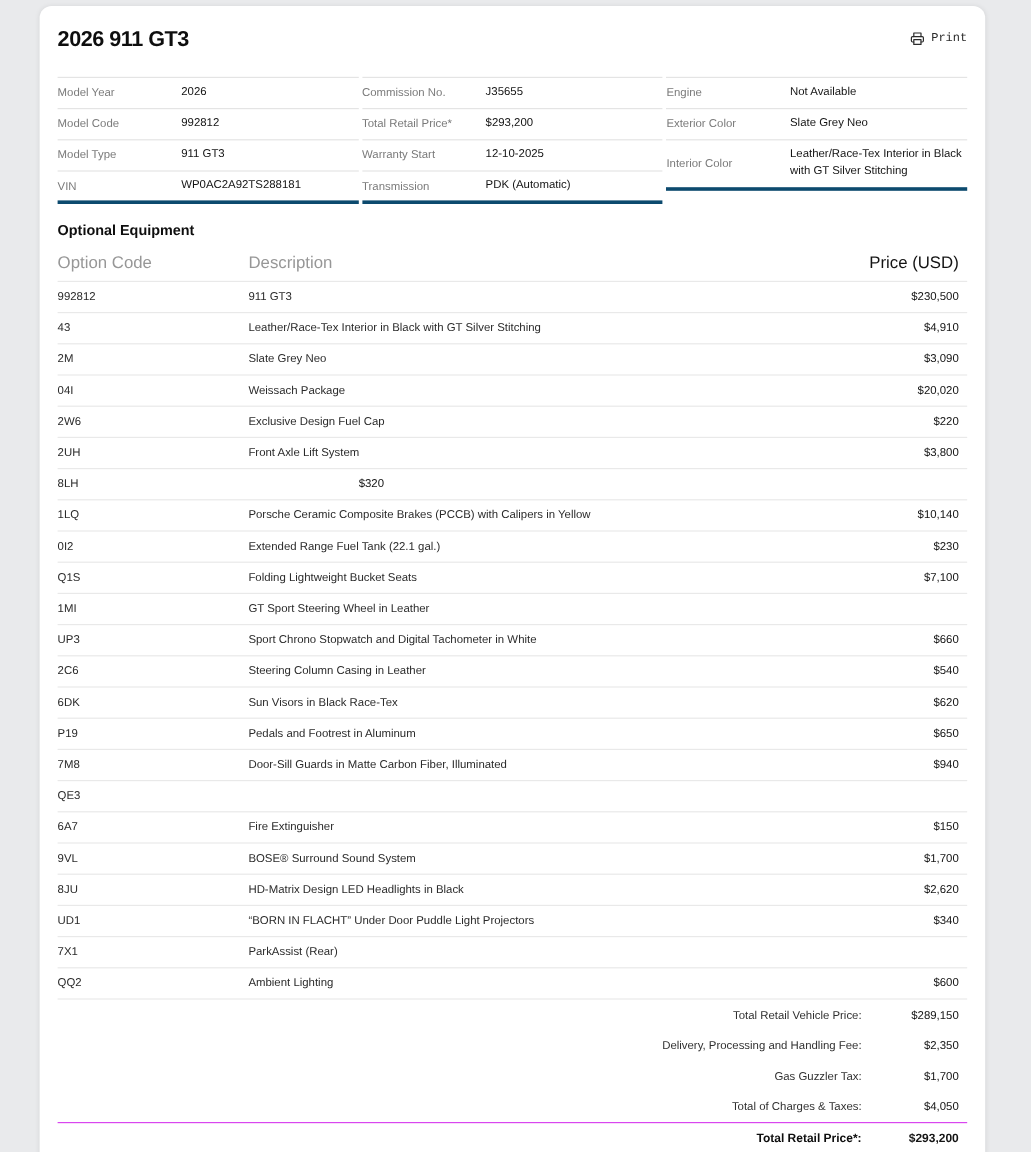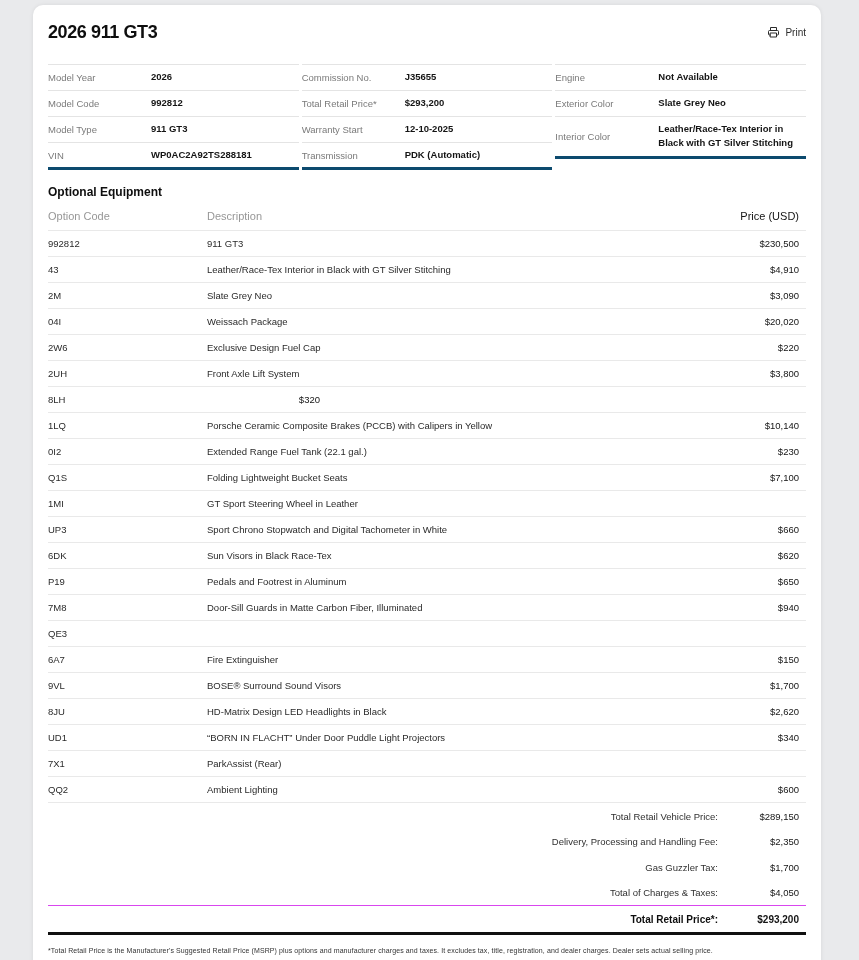--- a/index.html
+++ b/index.html
@@ -25,52 +25,52 @@
   .header-row {
     display: flex; justify-content: space-between; align-items: center;
     height: 28px; margin-bottom: 18px;
   }
   h1.page-title {
     margin: 0; font-size: 18px; font-weight: 800; letter-spacing: -0.4px; color: #0e0e0e;
   }
   .print-btn {
     display: flex; align-items: center; gap: 5px;
     background: none; border: none; padding: 0;
-    font-family: Liberation Sans, sans-serif;
+    font-family: Liberation Mono, monospace;
     font-size: 10px; color: #2b2b2b; cursor: pointer;
   }
   
   .info-grid {
     display: grid; grid-template-columns: 1fr 1fr 1fr; column-gap: 3px;
     align-items: start;
   }
   .info-item {
     display: flex; align-items: center;
     min-height: 26px;
     border-top: 1px solid #e4e4e4;
   }
   .info-item:last-child { border-bottom: 3px solid #0c4a6e; }
   .info-label {
     width: 103px; flex: none;
     font-size: 9.5px; color: #7a7a7a;
   }
   .info-value {
-    flex: 1; font-size: 9.5px; font-weight: bold; color: #141414;
+    flex: 1; font-size: 9.5px; font-weight: normal; color: #141414;
     padding: 5px 0; line-height: 1.5;
   }
   
   h2.section-heading {
     margin: 15px 0 8px 0;
     font-size: 12px; font-weight: 800; color: #0e0e0e;
   }
   .eq-header {
     display: flex; align-items: center;
     padding: 3px 0 8px 0;
     border-bottom: 1px solid #e9e9e9;
-    font-size: 11px; color: #979797;
+    font-size: 14px; color: #979797;
   }
   .eq-row {
     display: flex; align-items: center;
     height: 26px;
     border-bottom: 1px solid #e9e9e9;
     font-size: 9.5px; color: #2a2a2a;
   }
   .col-code  { width: 159px; flex: none; }
   .col-desc  { flex: 1; }
   .col-price { width: 120px; flex: none; text-align: right; padding-right: 7px; color: #141414; }
@@ -229,20 +229,25 @@
           <div class="col-code">1MI</div>
           <div class="col-desc">GT Sport Steering Wheel in Leather</div>
           <div class="col-price"></div>
         </div>
         <div class="eq-row">
           <div class="col-code">UP3</div>
           <div class="col-desc">Sport Chrono Stopwatch and Digital Tachometer in White</div>
           <div class="col-price">$660</div>
         </div>
         <div class="eq-row">
+          <div class="col-code">2C6</div>
+          <div class="col-desc">Steering Column Casing in Leather</div>
+          <div class="col-price">$540</div>
+        </div>
+        <div class="eq-row">
           <div class="col-code">6DK</div>
           <div class="col-desc">Sun Visors in Black Race-Tex</div>
           <div class="col-price">$620</div>
         </div>
         <div class="eq-row">
           <div class="col-code">P19</div>
           <div class="col-desc">Pedals and Footrest in Aluminum</div>
           <div class="col-price">$650</div>
         </div>
         <div class="eq-row">
@@ -254,21 +259,21 @@
           <div class="col-code">QE3</div>
           <div class="col-price"></div>
         </div>
         <div class="eq-row">
           <div class="col-code">6A7</div>
           <div class="col-desc">Fire Extinguisher</div>
           <div class="col-price">$150</div>
         </div>
         <div class="eq-row">
           <div class="col-code">9VL</div>
-          <div class="col-desc">BOSE® Surround Sound Visors</div>
+          <div class="col-desc">BOSE® Surround Sound System</div>
           <div class="col-price">$1,700</div>
         </div>
         <div class="eq-row">
           <div class="col-code">8JU</div>
           <div class="col-desc">HD-Matrix Design LED Headlights in Black</div>
           <div class="col-price">$2,620</div>
         </div>
         <div class="eq-row">
           <div class="col-code">UD1</div>
           <div class="col-desc">“BORN IN FLACHT” Under Door Puddle Light Projectors</div>

